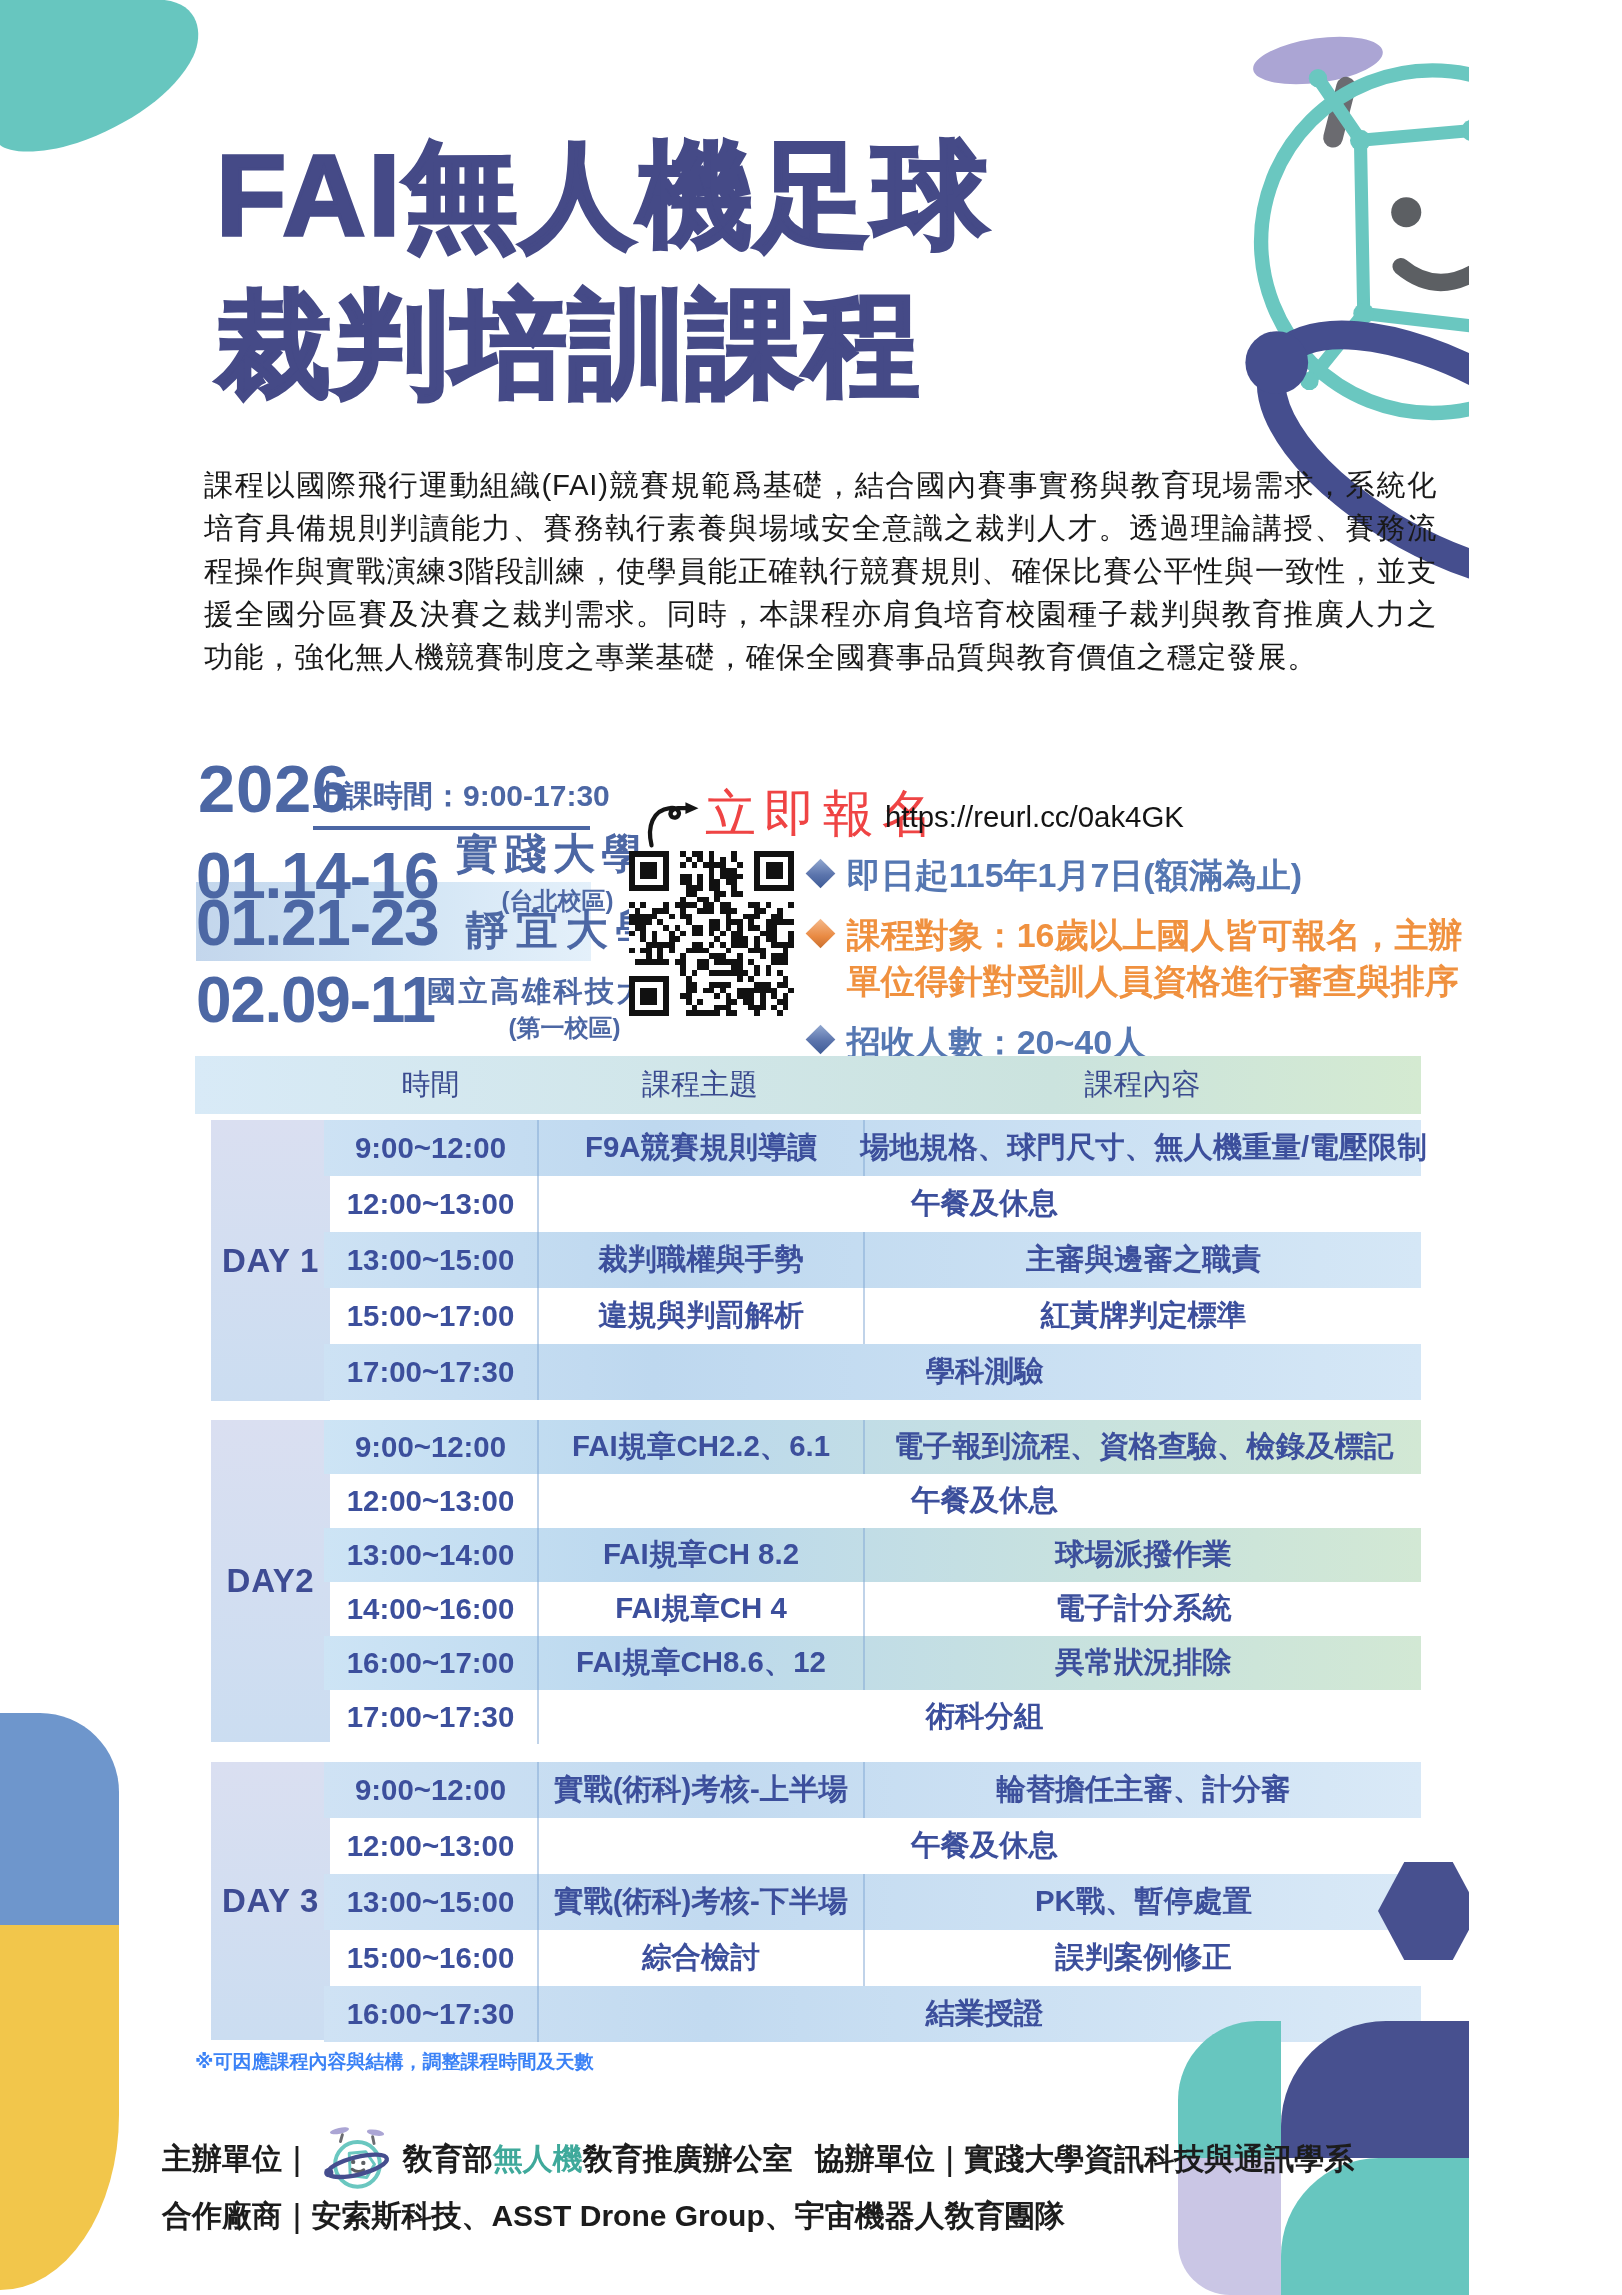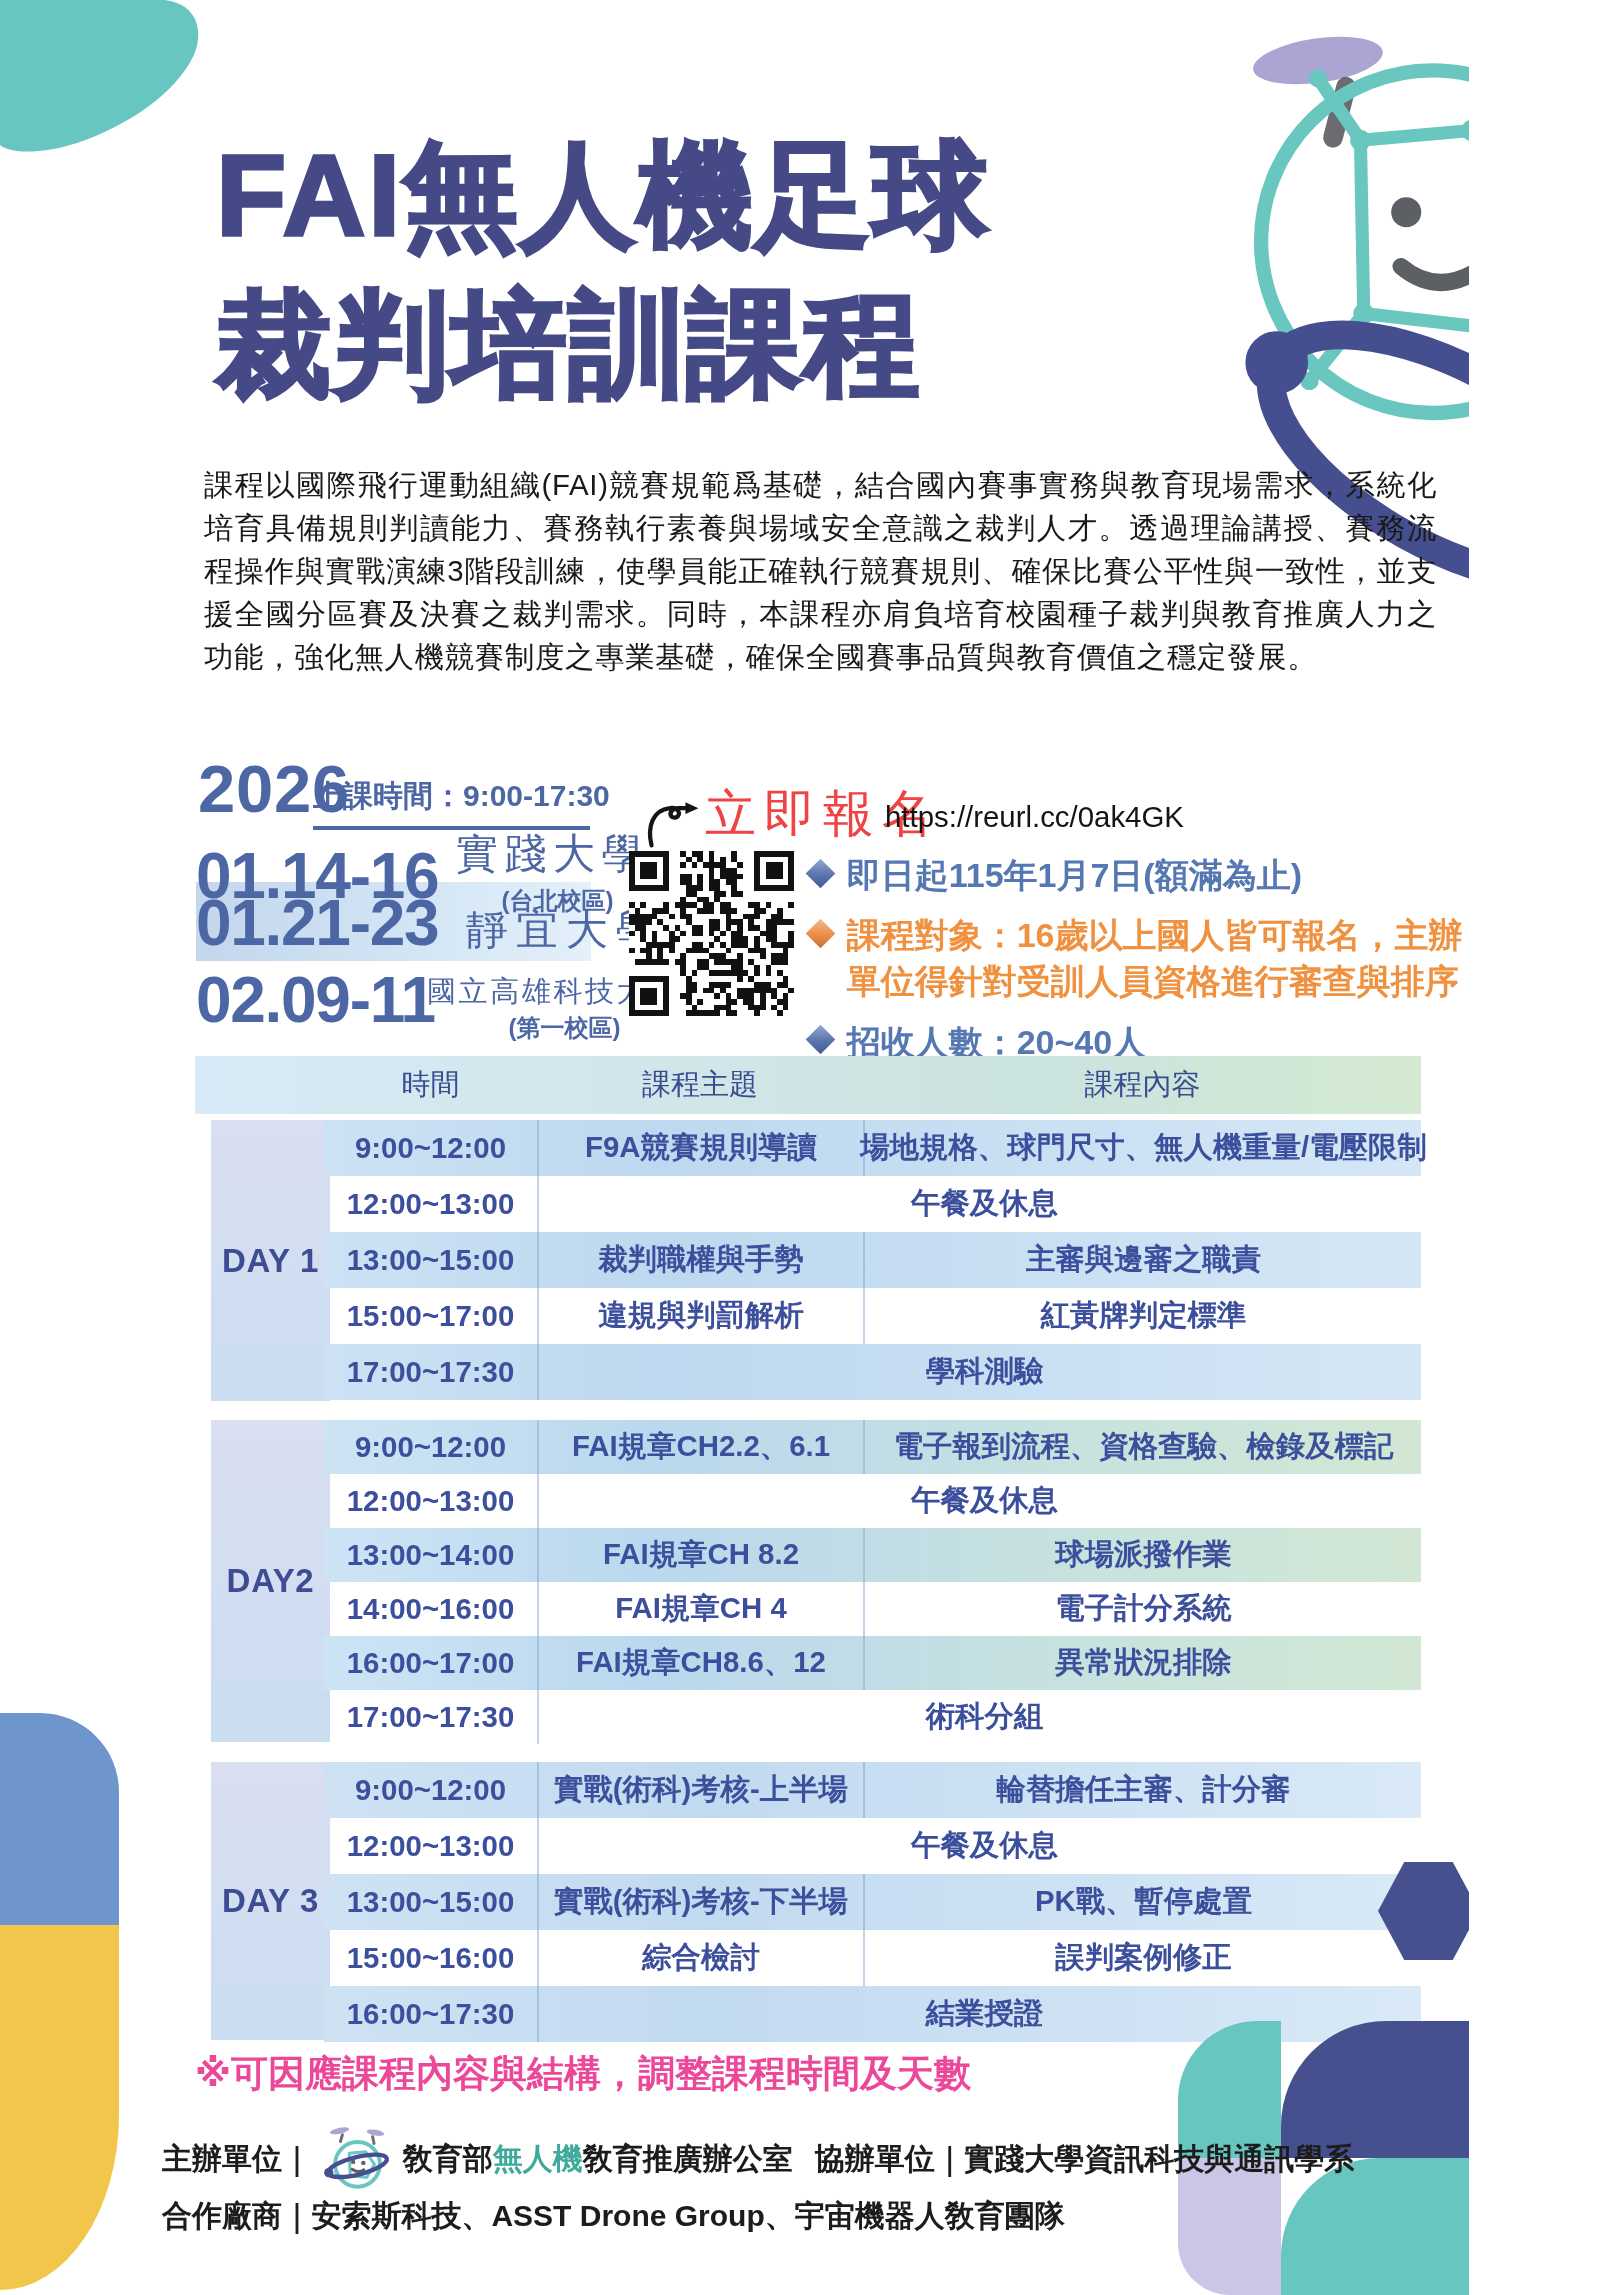--- a/index.html
+++ b/index.html
@@ -18,21 +18,21 @@
          color:#191919;text-align:justify;letter-spacing:0.7px;}
 
   
   .year{position:absolute;left:198px;top:750px;font-size:67px;font-weight:900;color:#4C67A4;letter-spacing:0.7px;}
   .time-note{position:absolute;left:313px;top:776px;width:277px;text-align:center;
              border-bottom:4.6px solid #4C67A4;padding-bottom:9.2px;
              font-size:30px;font-weight:800;color:#4C67A4;white-space:nowrap;}
   .hl-band{position:absolute;left:196px;top:882px;width:395px;height:79px;
            background:linear-gradient(90deg,#C3D6EC 0%,#CFE3F4 45%,#E4F0FA 100%);}
   .s-date{position:absolute;font-size:64px;font-weight:900;color:#4C67A4;letter-spacing:-1.3px;white-space:nowrap;}
-  .s-venue{position:absolute;font-weight:400;color:#4C67A4;white-space:nowrap;}
+  .s-venue{position:absolute;font-weight:700;color:#4C67A4;white-space:nowrap;}
   .s-campus{position:absolute;font-size:24px;font-weight:800;color:#4C67A4;text-align:center;}
 
   
   .cta{position:absolute;left:705px;top:780px;font-size:51px;font-weight:400;color:#ef4444;letter-spacing:7.9px;white-space:nowrap;}
   .reg-url{position:absolute;left:885px;top:800px;font-size:29.4px;color:#141414;text-decoration:none;white-space:nowrap;}
   .bullets{position:absolute;left:810px;top:852px;width:661px;}
   .bullet{display:flex;align-items:flex-start;margin-bottom:14.4px;}
   .diamond{flex:0 0 auto;width:21px;height:21px;margin:10.5px 15.7px 0 0;transform:rotate(45deg);}
   .diamond.blue{background:linear-gradient(135deg,#93A9D1 0%,#5B74AC 55%,#3E5B96 100%);}
   .diamond.orange{background:linear-gradient(135deg,#F5BA8C 0%,#E98A43 60%,#C96F2E 100%);}
@@ -55,21 +55,21 @@
   .d1 .trow{height:56px;}
   .d2 .trow{height:54px;}
   .d3 .trow{height:56px;}
   .cell{display:flex;align-items:center;justify-content:center;
         font-size:29.4px;font-weight:800;color:#3C4F9C;white-space:nowrap;}
   .cell.topic,.cell.content,.cell.merged{border-left:2.6px solid rgba(130,168,212,.5);}
   .cell.merged{grid-column:2/4;padding-left:8px;}
   .d1 .shaded{background:linear-gradient(90deg,#CDE2F4 0%,#BED8EF 30%,#D5E7F6 100%);}
   .d2 .shaded{background:linear-gradient(90deg,#CDE4F5 0%,#BBD8EE 30%,#C8E2DE 70%,#D2E8D4 100%);}
   .d3 .shaded{background:linear-gradient(90deg,#CFE2F4 0%,#C2DAF0 35%,#D9E9F7 100%);}
-  .note{position:absolute;left:195px;top:2049px;font-size:37px;font-weight:800;color:#ec4899;white-space:nowrap;}
+  .note{position:absolute;left:195px;top:2049px;font-size:19px;font-weight:800;color:#3b82f6;white-space:nowrap;}
 
   
   .footer-line{position:absolute;display:flex;align-items:center;white-space:nowrap;color:#1c1c1c;}
   #footer1{left:162px;top:2128px;height:63px;font-size:30px;font-weight:600;}
   #footer2{left:162px;top:2193px;height:46px;font-size:30px;font-weight:600;}
   .teal-word{color:#3FA99B;font-weight:700;}
   .f-gap{display:inline-block;width:22px;}
   .f-logo{margin:0 9.2px;}
 </style>
 </head>

